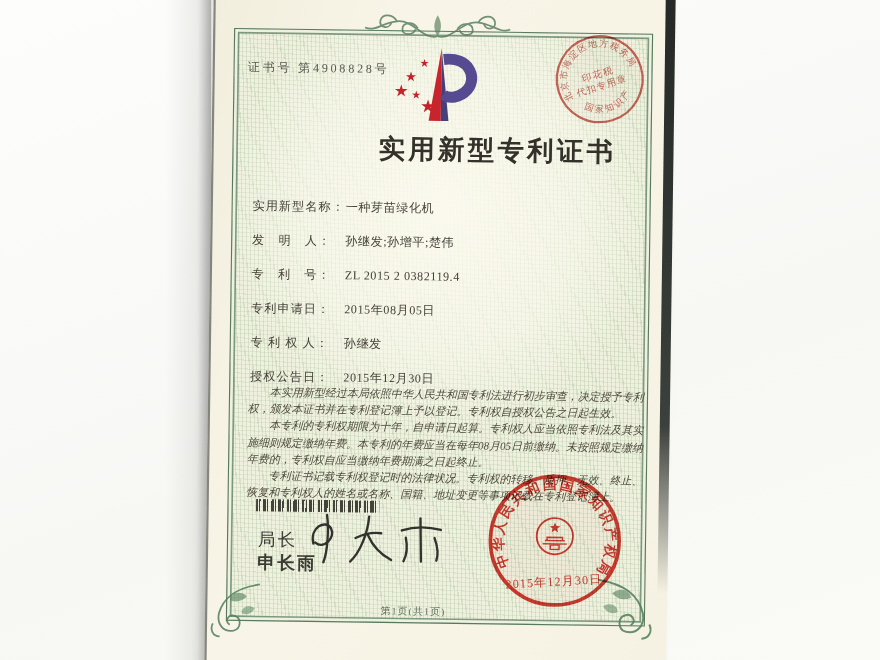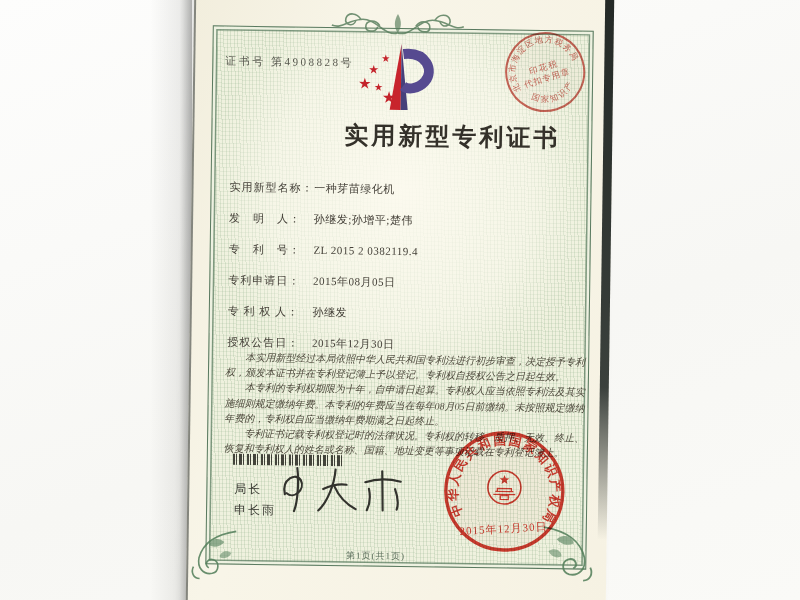--- a/index.html
+++ b/index.html
@@ -53,22 +53,22 @@
   .body-text{
     position:absolute;left:34px;top:366px;width:360px;
     font-size:10px;line-height:1.52;color:#4f4b3e;font-style:italic;
     text-align:justify;
   }
   .body-text p{margin:0;text-indent:2em;}
   .barcode{
     position:absolute;left:43px;top:470px;width:112px;height:11px;opacity:.85;
     background:repeating-linear-gradient(90deg,#26261f 0 2px,transparent 2px 3px,#26261f 3px 4px,transparent 4px 6px,#26261f 6px 9px,transparent 9px 10px,#26261f 10px 11px,transparent 11px 14px);
   }
-  .officer-title{position:absolute;left:45px;top:497px;font-size:12px;color:#3b3b34;letter-spacing:2px;}
-  .officer-name{position:absolute;left:45px;top:518px;font-size:12px;color:#3b3b34;letter-spacing:2px;font-weight:normal;}
+  .officer-title{position:absolute;left:45px;top:497px;font-size:16px;color:#3b3b34;letter-spacing:2px;}
+  .officer-name{position:absolute;left:45px;top:518px;font-size:16px;color:#3b3b34;letter-spacing:2px;font-weight:bold;}
   .signature{position:absolute;left:80px;top:478px;width:145px;height:56px;}
   .seal{position:absolute;left:252px;top:441px;width:126px;height:126px;mix-blend-mode:multiply;opacity:.9;}
   .tax-stamp{position:absolute;left:307px;top:41px;width:86px;height:86px;transform:rotate(-18deg);mix-blend-mode:multiply;opacity:.82;}
   .footer{
     position:absolute;left:127px;top:564px;width:120px;text-align:center;
     font-size:9px;color:#5f715f;letter-spacing:1px;
   }
   .orn-top{position:absolute;left:132px;top:20px;width:140px;height:36px;}
   .fl-bl{position:absolute;left:-2px;top:544px;width:54px;height:54px;}
   .fl-br{position:absolute;left:350px;top:532px;width:60px;height:66px;transform:scaleX(-1);}

